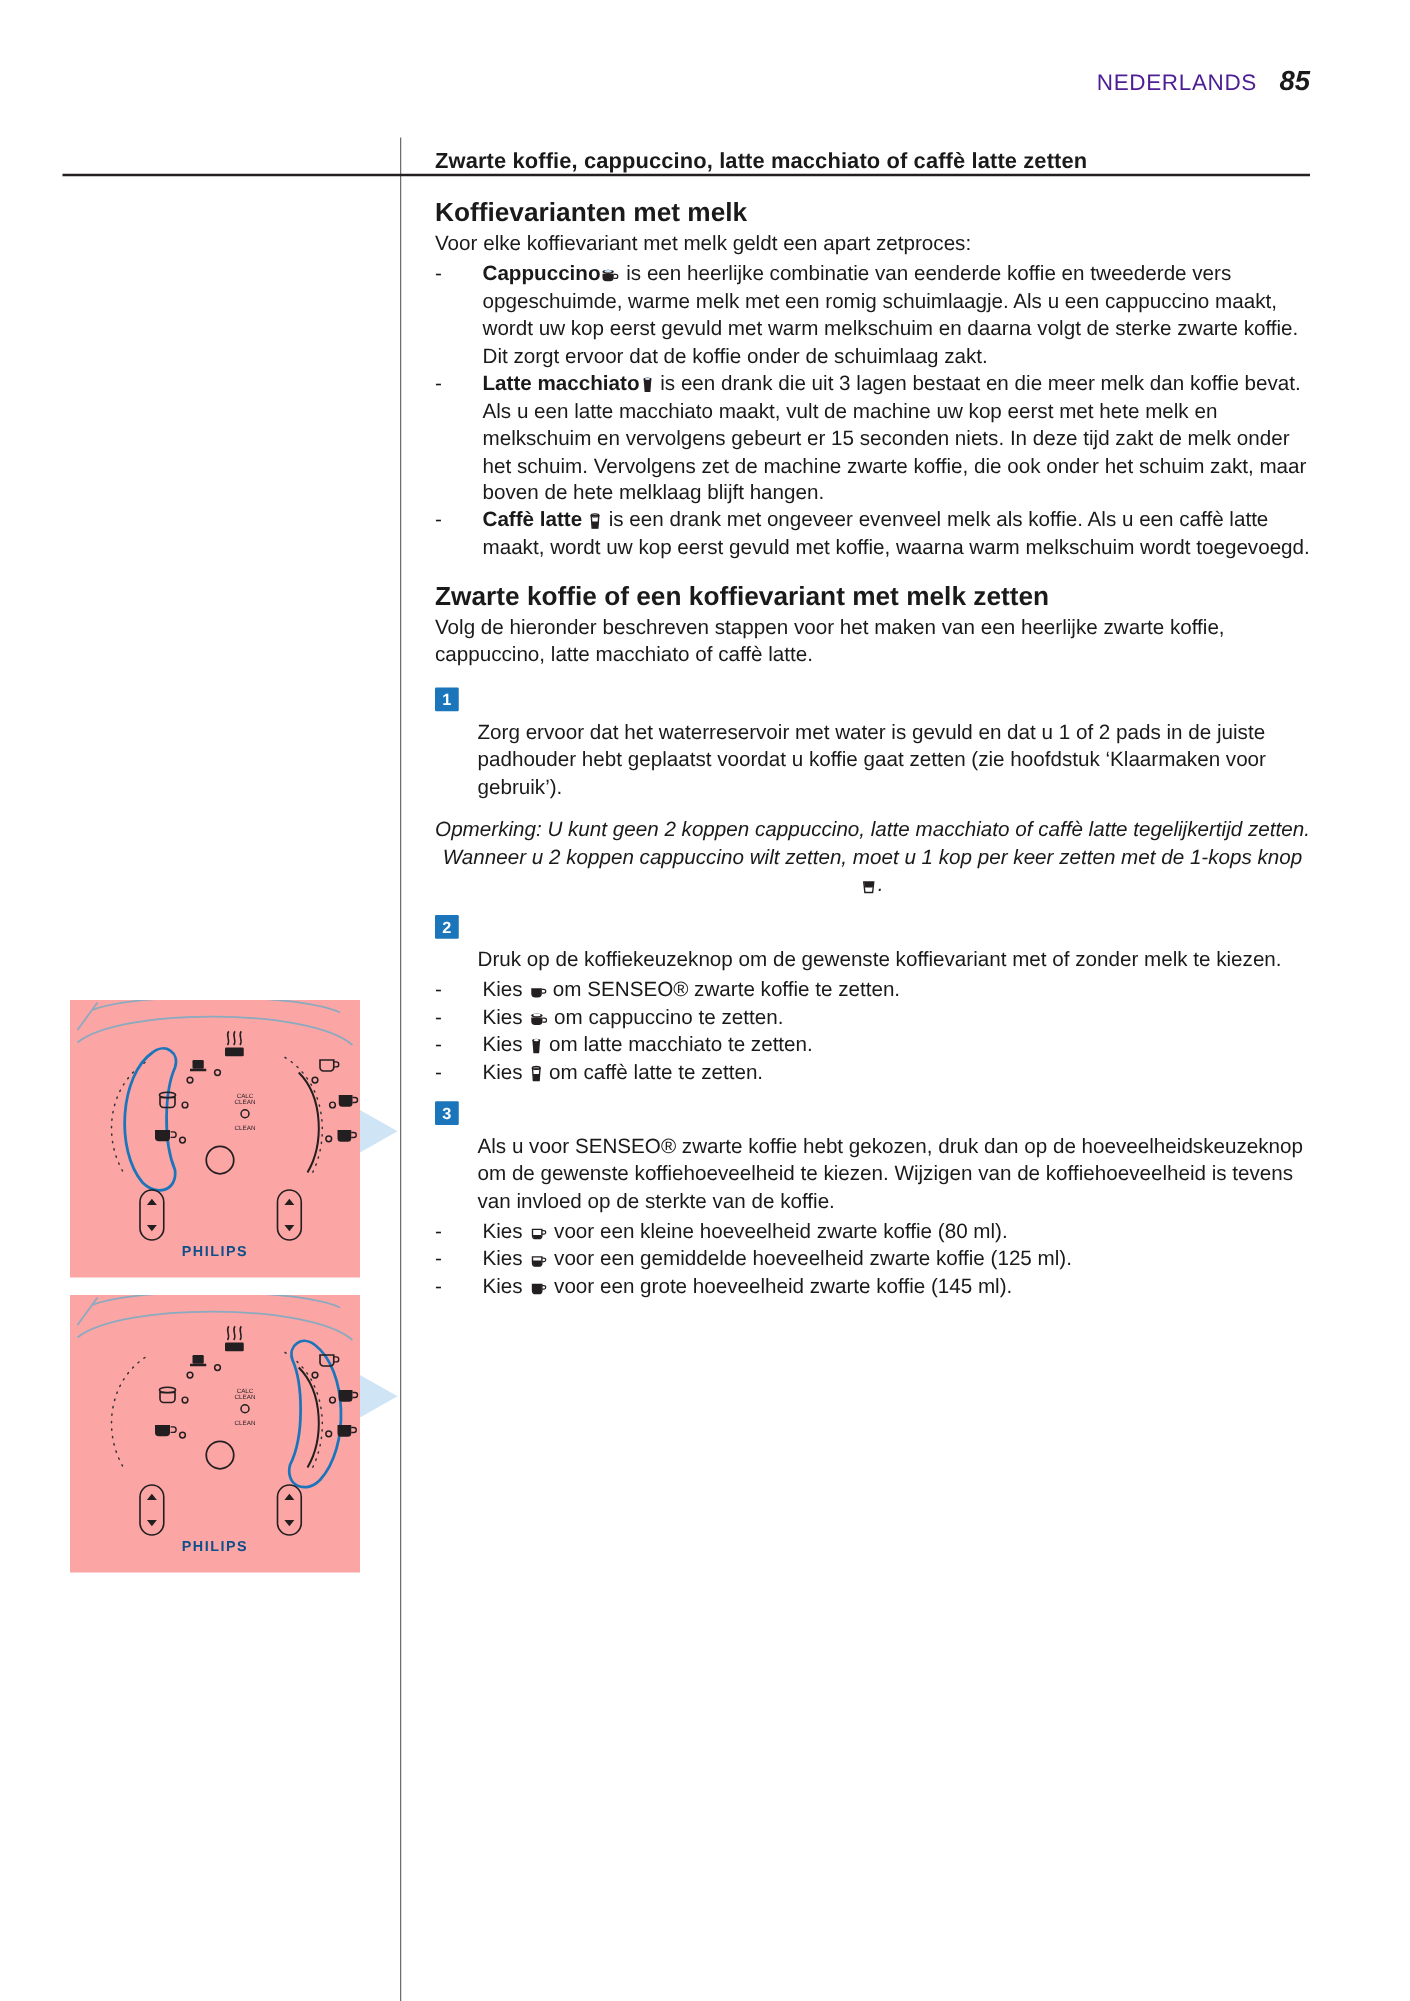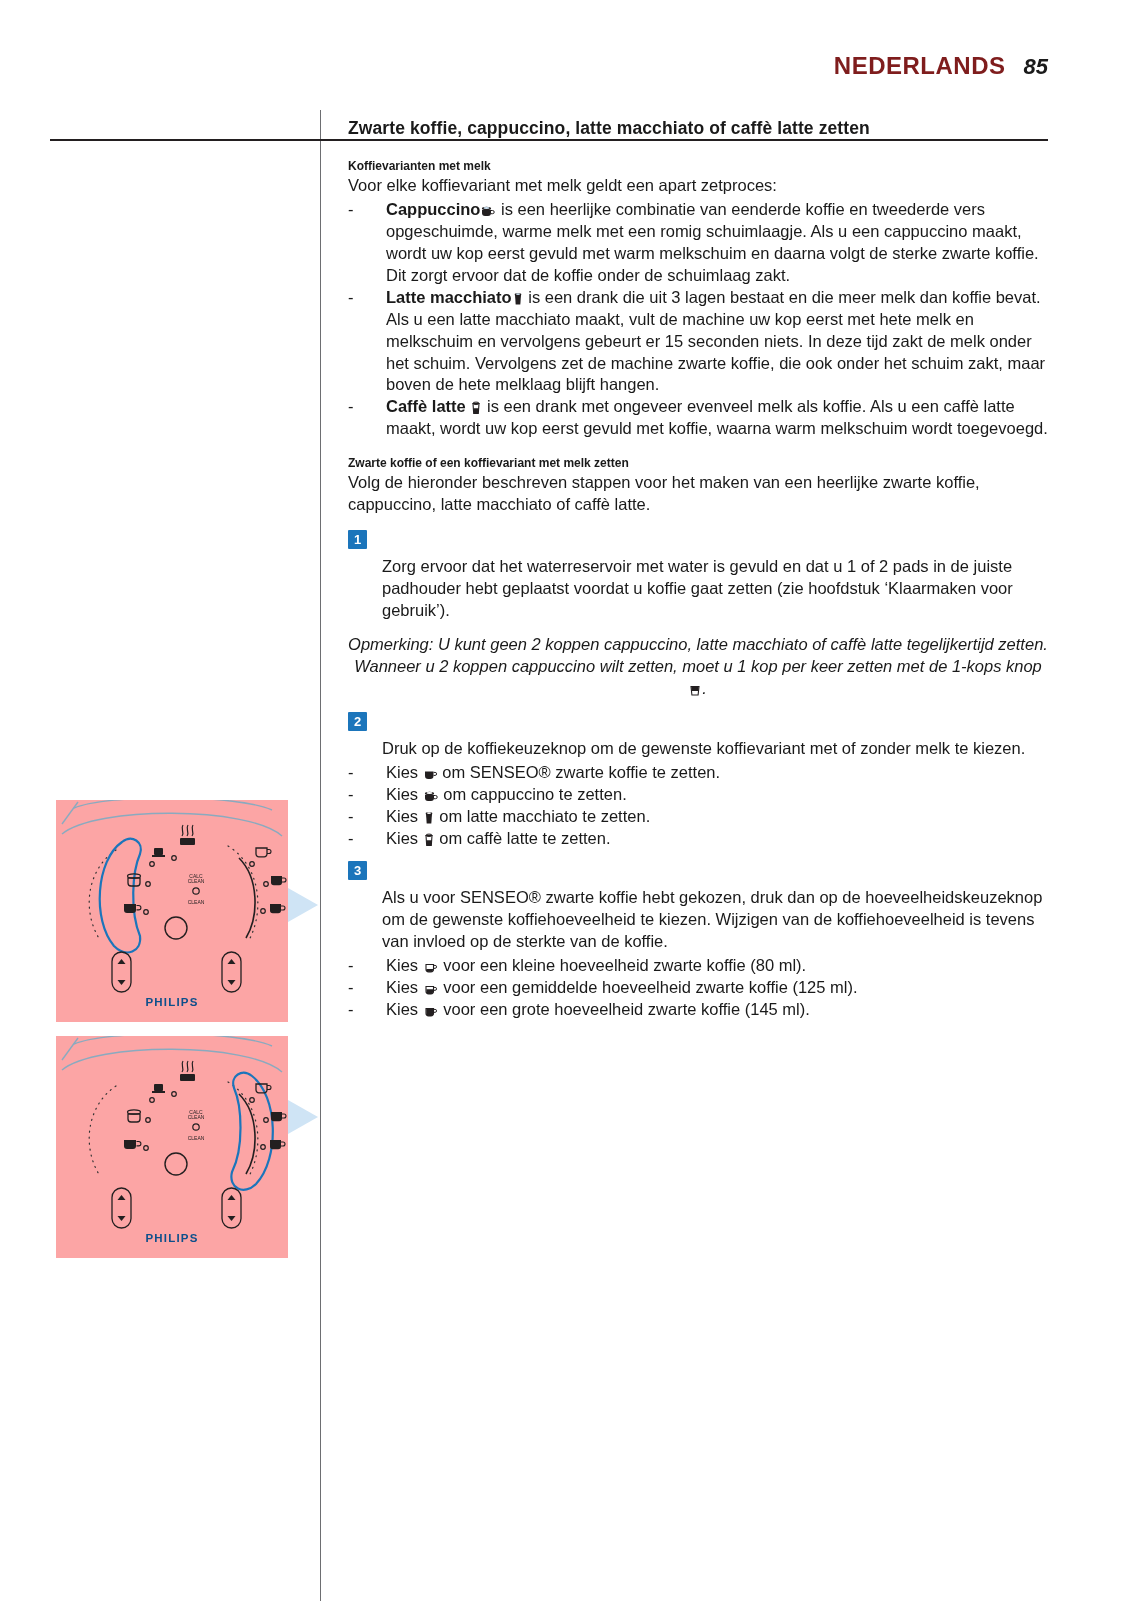--- a/index.html
+++ b/index.html
@@ -23,24 +23,24 @@
   
   .header {
     position: absolute;
     top: 52px;
     right: 80px;
     display: flex;
     align-items: baseline;
     gap: 18px;
   }
   .header .lang {
-    font-size: 24px;
-    font-weight: bold;
+    font-size: 18px;
+    font-weight: normal;
     letter-spacing: 0.5px;
-    color: #7f1d1d;
+    color: #4c1d95;
   }
   .header .pageno {
     font-size: 22px;
     font-weight: bold;
     color: #1a1a1a;
     font-style: italic;
   }
 
   
   .left-rule {
@@ -65,21 +65,21 @@
     letter-spacing: 0.1px;
     padding-bottom: 0;
   }
   .rule {
     border-bottom: 2px solid #231f20;
     margin-bottom: 18px;
     margin-left: -298px;
   }
 
   h2.sub {
-    font-size: 12px;
+    font-size: 21px;
     font-weight: bold;
     margin: 0 0 2px 0;
   }
   p.body {
     font-size: 16.5px;
     line-height: 1.33;
     margin: 0 0 2px 0;
   }
   .dashlist {
     margin: 0 0 0 0;

